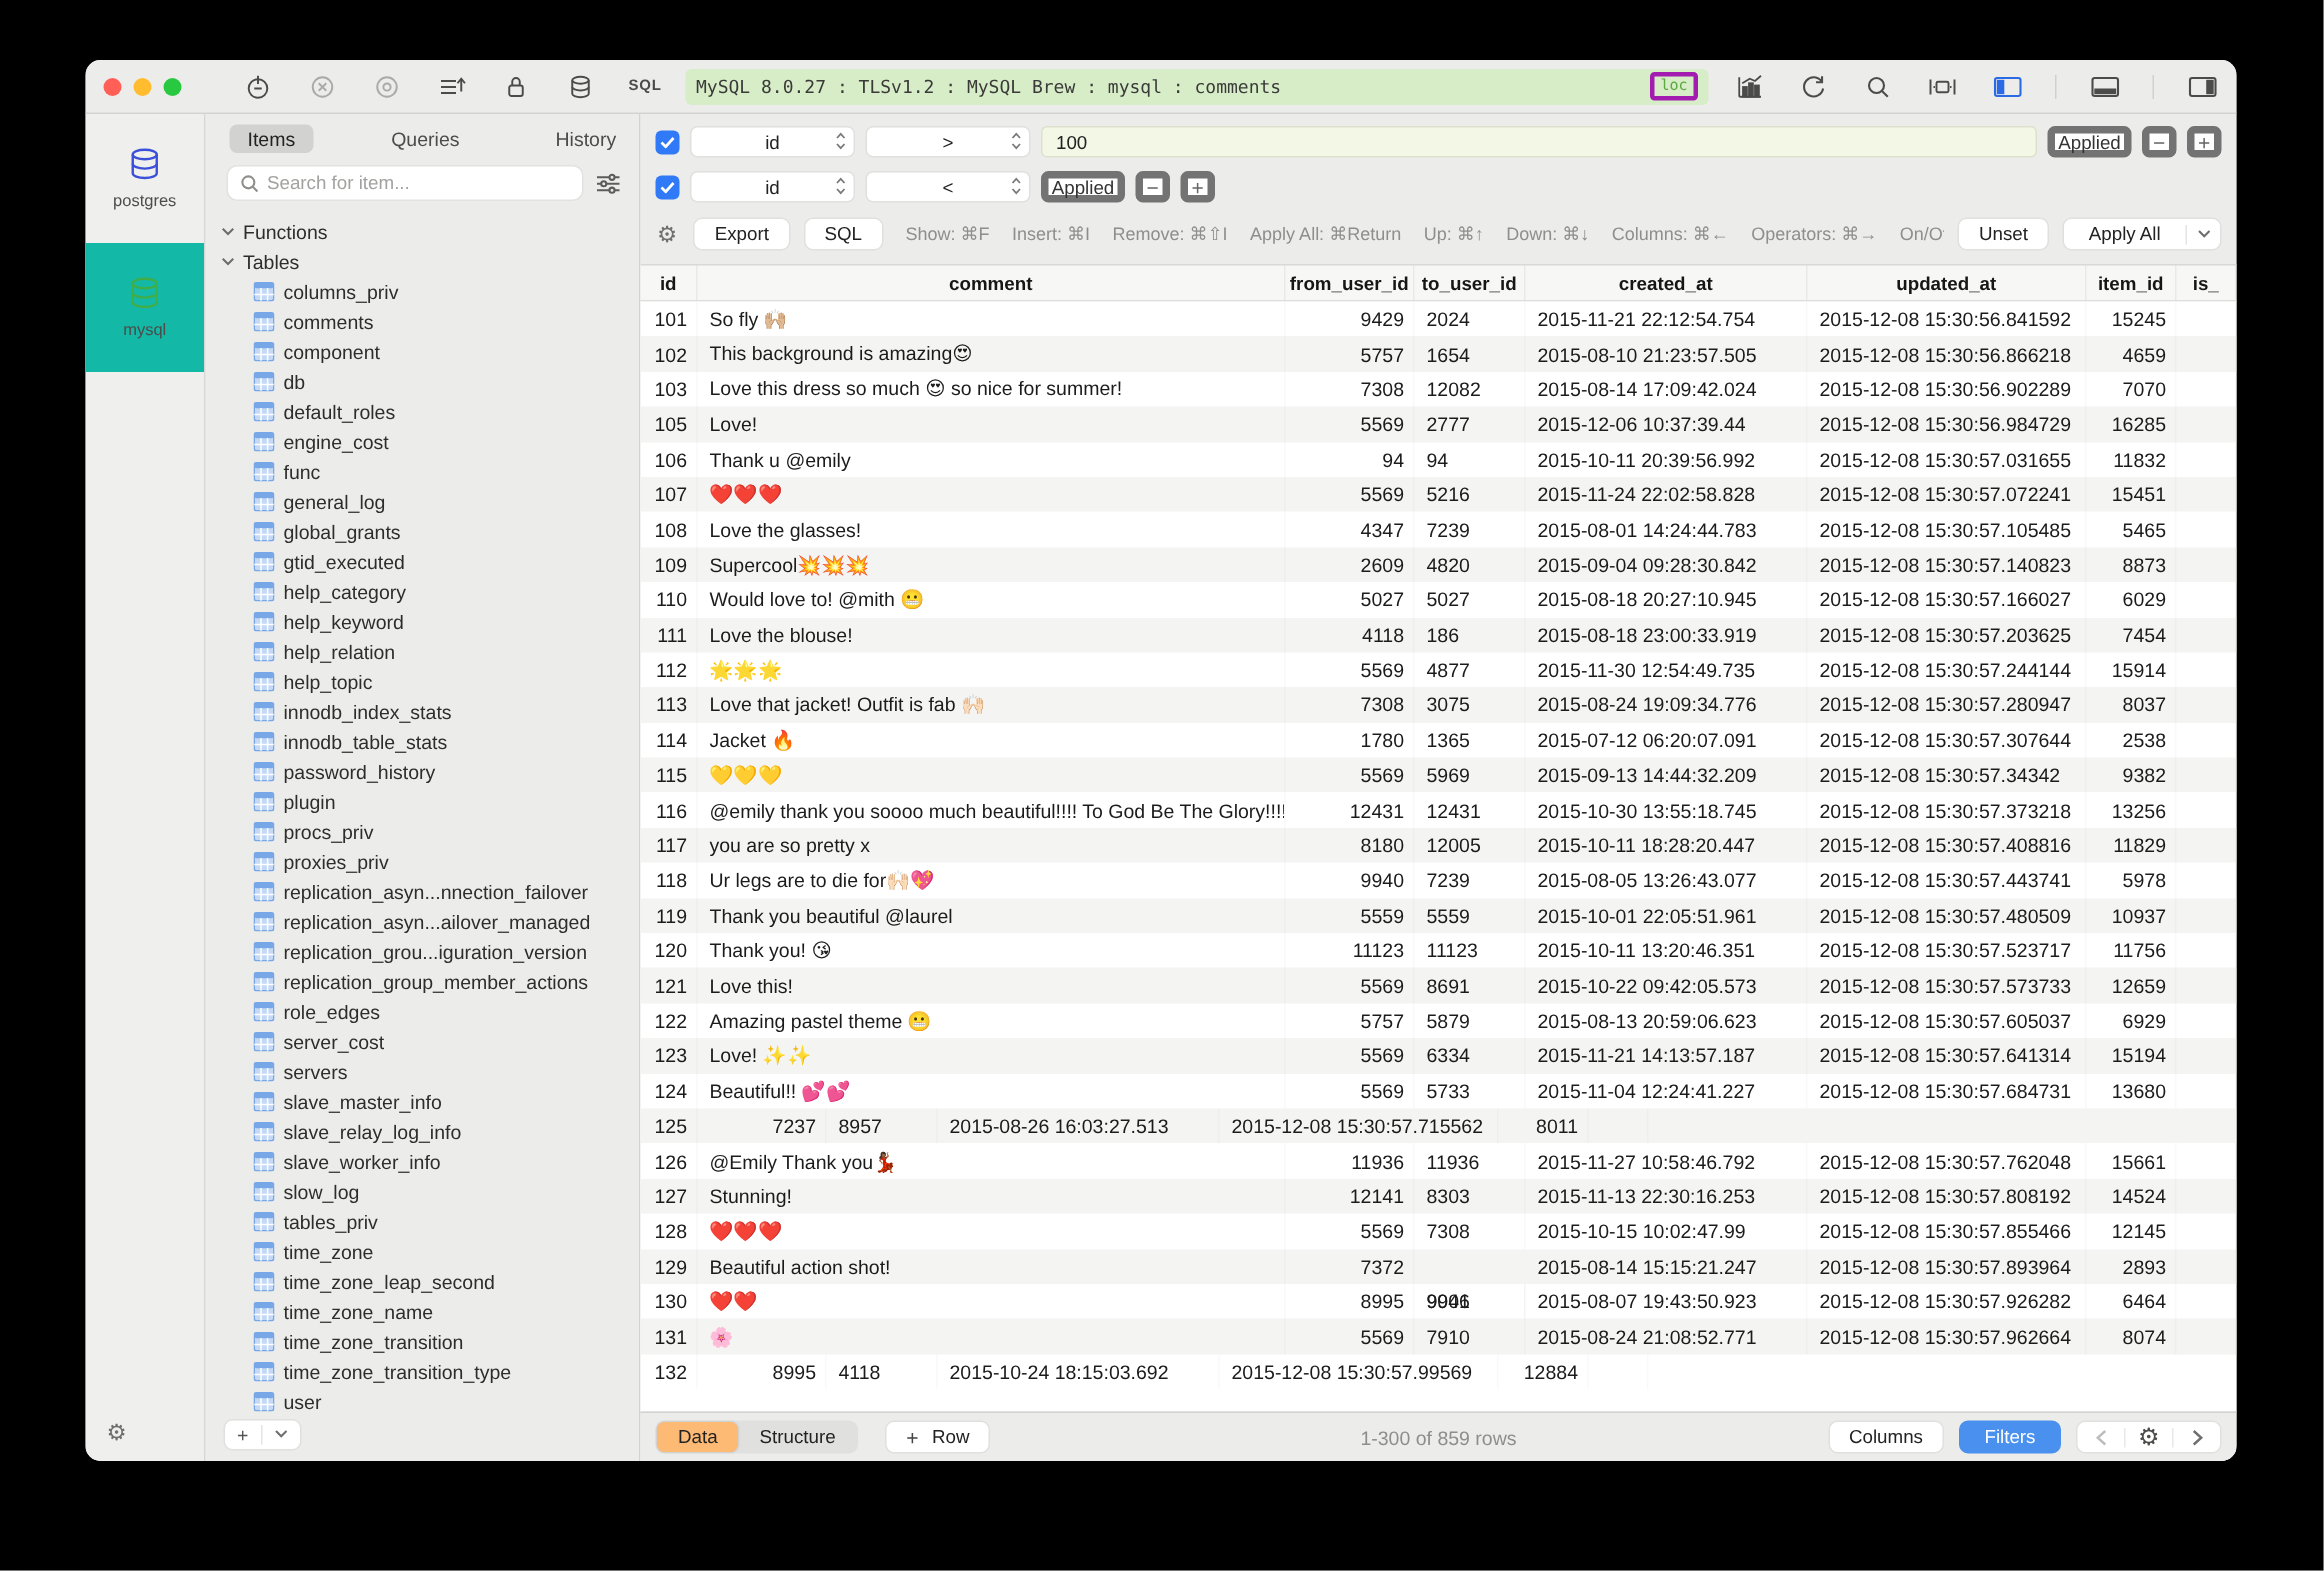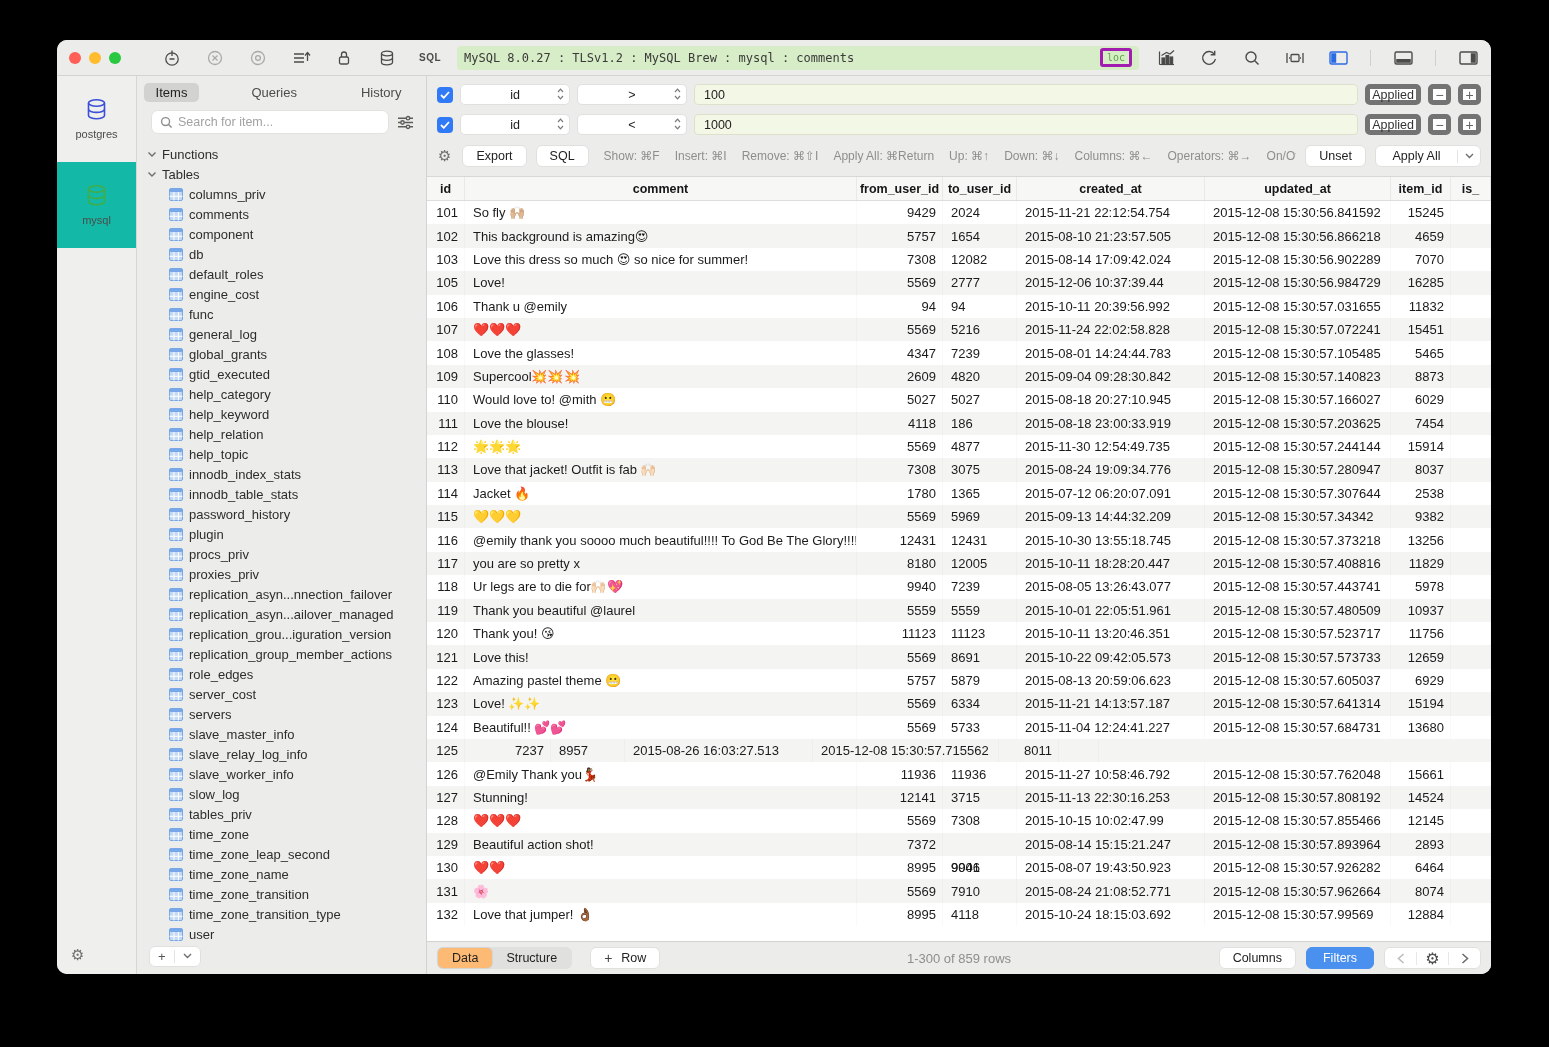--- a/index.html
+++ b/index.html
@@ -32,21 +32,21 @@
   
   .rail { width:80px; flex:none; background:#efefed; border-right:1px solid #d6d6d4; display:flex; flex-direction:column; }
   .rail-item { height:86px; display:flex; flex-direction:column; align-items:center; justify-content:center; gap:7px; }
   .rail-item.active { background:#14b8a6; }
   .rail-item .rail-label { font-size:11px; color:#4c4c4a; }
   .rail-gear { margin-top:auto; padding:0 0 10px 14px; color:#6f6f6d; font-size:15px; }
 
   
   .sidebar { width:290px; flex:none; background:#ececea; border-right:1px solid #d3d3d1;
     display:flex; flex-direction:column; min-height:0; }
-  .side-tabs { height:32px; flex:none; display:flex; align-items:center; justify-content:center; padding:0 22px 0 16px;gap:40px; }
+  .side-tabs { height:32px; flex:none; display:flex; align-items:center; justify-content:space-between; padding:0 22px 0 16px;gap:40px; }
   .side-tab { font-size:13px; color:#4c4c4a; padding:2px 12px; border-radius:5px; }
   .side-tab.active { background:#d2d2d0; color:#222; }
   .search-row { flex:none; display:flex; align-items:center; gap:8px; padding:2px 12px 8px 14px; }
   .search-box { flex:1; height:24px; background:#fff; border:1px solid #e2e2e0; border-radius:7px;
     display:flex; align-items:center; gap:5px; padding:0 8px; }
   .search-box input { border:none; outline:none; flex:1; font-size:12.5px; color:#333; background:transparent;
     font-family:"Liberation Sans","DejaVu Sans",sans-serif; }
   .search-box input::placeholder { color:#a2a2a0; }
   .tree { flex:1; overflow:hidden; padding:2px 0 0 10px; }
   .tree-section { display:flex; align-items:center; gap:5px; height:20px; font-size:13px; color:#2d2d2b; }
@@ -714,21 +714,20 @@
                 </svg>
               </span>
               <span class="fselect">id<span class="stepper"><svg width="7" height="12" viewBox="0 0 7 12" fill="none" stroke="#7a7a78" stroke-width="1.2">
                     <polyline points="1,4 3.5,1.2 6,4"></polyline>
                     <polyline points="1,8 3.5,10.8 6,8"></polyline>
                   </svg></span></span>
               <span class="fselect">&lt;<span class="stepper"><svg width="7" height="12" viewBox="0 0 7 12" fill="none" stroke="#7a7a78" stroke-width="1.2">
                     <polyline points="1,4 3.5,1.2 6,4"></polyline>
                     <polyline points="1,8 3.5,10.8 6,8"></polyline>
                   </svg></span></span>
-              <span class="fvalue">1000</span>
               <button class="fbtn applied">Applied</button>
               <button class="fbtn pm">−</button>
               <button class="fbtn pm">+</button>
             </div>
           </div>
         <div class="ftoolbar">
           <span class="gear-glyph">⚙</span>
           <button class="tool-btn">Export</button>
           <button class="tool-btn">SQL</button>
           <div class="shortcuts" id="shortcuts">
@@ -1012,21 +1011,21 @@
             <div class="g-cell al" style="width: 74px;">11936</div>
             <div class="g-cell al" style="width: 188px;">2015-11-27 10:58:46.792</div>
             <div class="g-cell al" style="width: 186px;">2015-12-08 15:30:57.762048</div>
             <div class="g-cell ar" style="width: 60px;">15661</div>
             <div class="g-cell al" style="width: 40px;"></div>
           </div>
           <div class="g-row">
             <div class="g-cell ar" style="width: 38px;">127</div>
             <div class="g-cell al" style="width: 392px;">Stunning!</div>
             <div class="g-cell ar" style="width: 86px;">12141</div>
-            <div class="g-cell al" style="width: 74px;">3715</div>
+            <div class="g-cell al" style="width: 74px;">8303</div>
             <div class="g-cell al" style="width: 188px;">2015-11-13 22:30:16.253</div>
             <div class="g-cell al" style="width: 186px;">2015-12-08 15:30:57.808192</div>
             <div class="g-cell ar" style="width: 60px;">14524</div>
             <div class="g-cell al" style="width: 40px;"></div>
           </div>
           <div class="g-row">
             <div class="g-cell ar" style="width: 38px;">128</div>
             <div class="g-cell al" style="width: 392px;">❤️❤️❤️</div>
             <div class="g-cell ar" style="width: 86px;">5569</div>
             <div class="g-cell al" style="width: 74px;">7308</div>
@@ -1060,21 +1059,20 @@
             <div class="g-cell al" style="width: 392px;">🌸</div>
             <div class="g-cell ar" style="width: 86px;">5569</div>
             <div class="g-cell al" style="width: 74px;">7910</div>
             <div class="g-cell al" style="width: 188px;">2015-08-24 21:08:52.771</div>
             <div class="g-cell al" style="width: 186px;">2015-12-08 15:30:57.962664</div>
             <div class="g-cell ar" style="width: 60px;">8074</div>
             <div class="g-cell al" style="width: 40px;"></div>
           </div>
           <div class="g-row">
             <div class="g-cell ar" style="width: 38px;">132</div>
-            <div class="g-cell al" style="width: 392px;">Love that jumper! 👌🏾</div>
             <div class="g-cell ar" style="width: 86px;">8995</div>
             <div class="g-cell al" style="width: 74px;">4118</div>
             <div class="g-cell al" style="width: 188px;">2015-10-24 18:15:03.692</div>
             <div class="g-cell al" style="width: 186px;">2015-12-08 15:30:57.99569</div>
             <div class="g-cell ar" style="width: 60px;">12884</div>
             <div class="g-cell al" style="width: 40px;"></div>
           </div>
         </div>
 
       <div class="statusbar">

